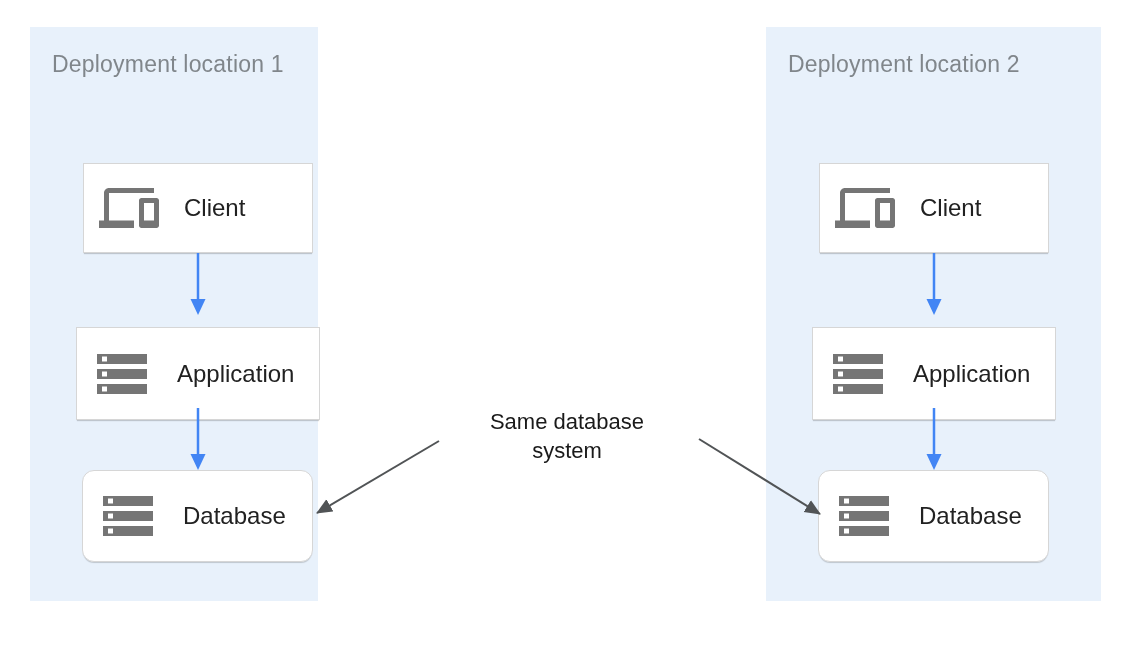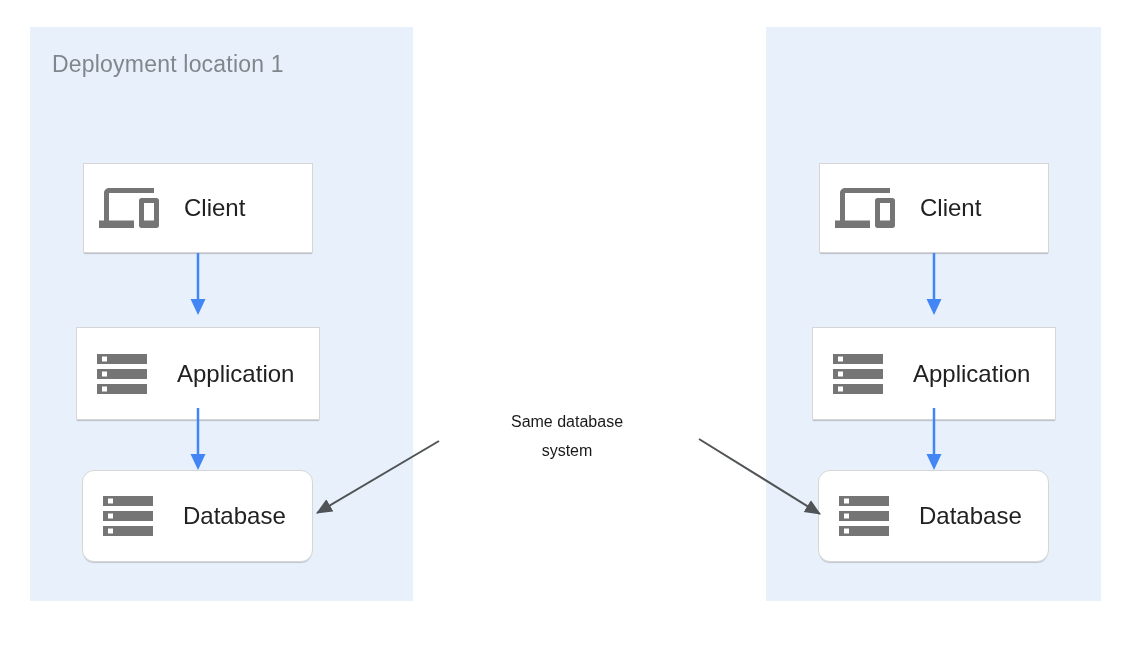--- a/index.html
+++ b/index.html
@@ -8,21 +8,21 @@
     height: 648px;
     position: relative;
     background: #ffffff;
     overflow: hidden;
     font-family: "Liberation Sans", sans-serif;
   }
 
   .panel {
     position: absolute;
     top: 27px;
-    width: 383px;
+    width: 288px;
     height: 574px;
     background: var(--panel-bg, #e8f1fb);
   }
   #panel-0 { left: 30px; }
   #panel-1 { left: 766px; width: 335px; }
 
   .panel-title {
     position: absolute;
     left: 22px;
     top: 24px;
@@ -82,21 +82,21 @@
     height: 105px;
     color: var(--annotation-arrow, #515456);
   }
 
   .annotation-label {
     position: absolute;
     left: 447px;
     top: 407px;
     width: 240px;
     text-align: center;
-    font-size: 16px;
+    font-size: 22px;
     line-height: 29px;
     color: var(--annotation-text, #1a1a1a);
     white-space: pre-line;
   }
 </style>
 </head>
 <body>
 
 <div class="panel" id="panel-0">
   <div class="panel-title">Deployment location 1</div>
@@ -133,20 +133,21 @@
     <span class="icon">
       <svg viewBox="0 0 24 24">
           <path fill="currentColor" d="M2 20h20v-4H2v4zm2-3h2v2H4v-2zM2 4v4h20V4H2zm4 3H4V5h2v2zm-4 7h20v-4H2v4zm2-3h2v2H4v-2z"></path>
         </svg>
     </span>
     <span class="node-label">Database</span>
   </div>
 </div>
 
 <div class="panel" id="panel-1">
+  <div class="panel-title">Deployment location 2</div>
 
   <div class="node node-client">
     <span class="icon">
       <svg viewBox="0 0 24 24">
           <path fill="currentColor" d="M4 6h18V4H4c-1.1 0-2 .9-2 2v11H0v3h14v-3H4V6zm19 2h-6c-.55 0-1 .45-1 1v10c0 .55.45 1 1 1h6c.55 0 1-.45 1-1V9c0-.55-.45-1-1-1zm-1 9h-4v-7h4v7z"></path>
         </svg>
     </span>
     <span class="node-label">Client</span>
   </div>
 

